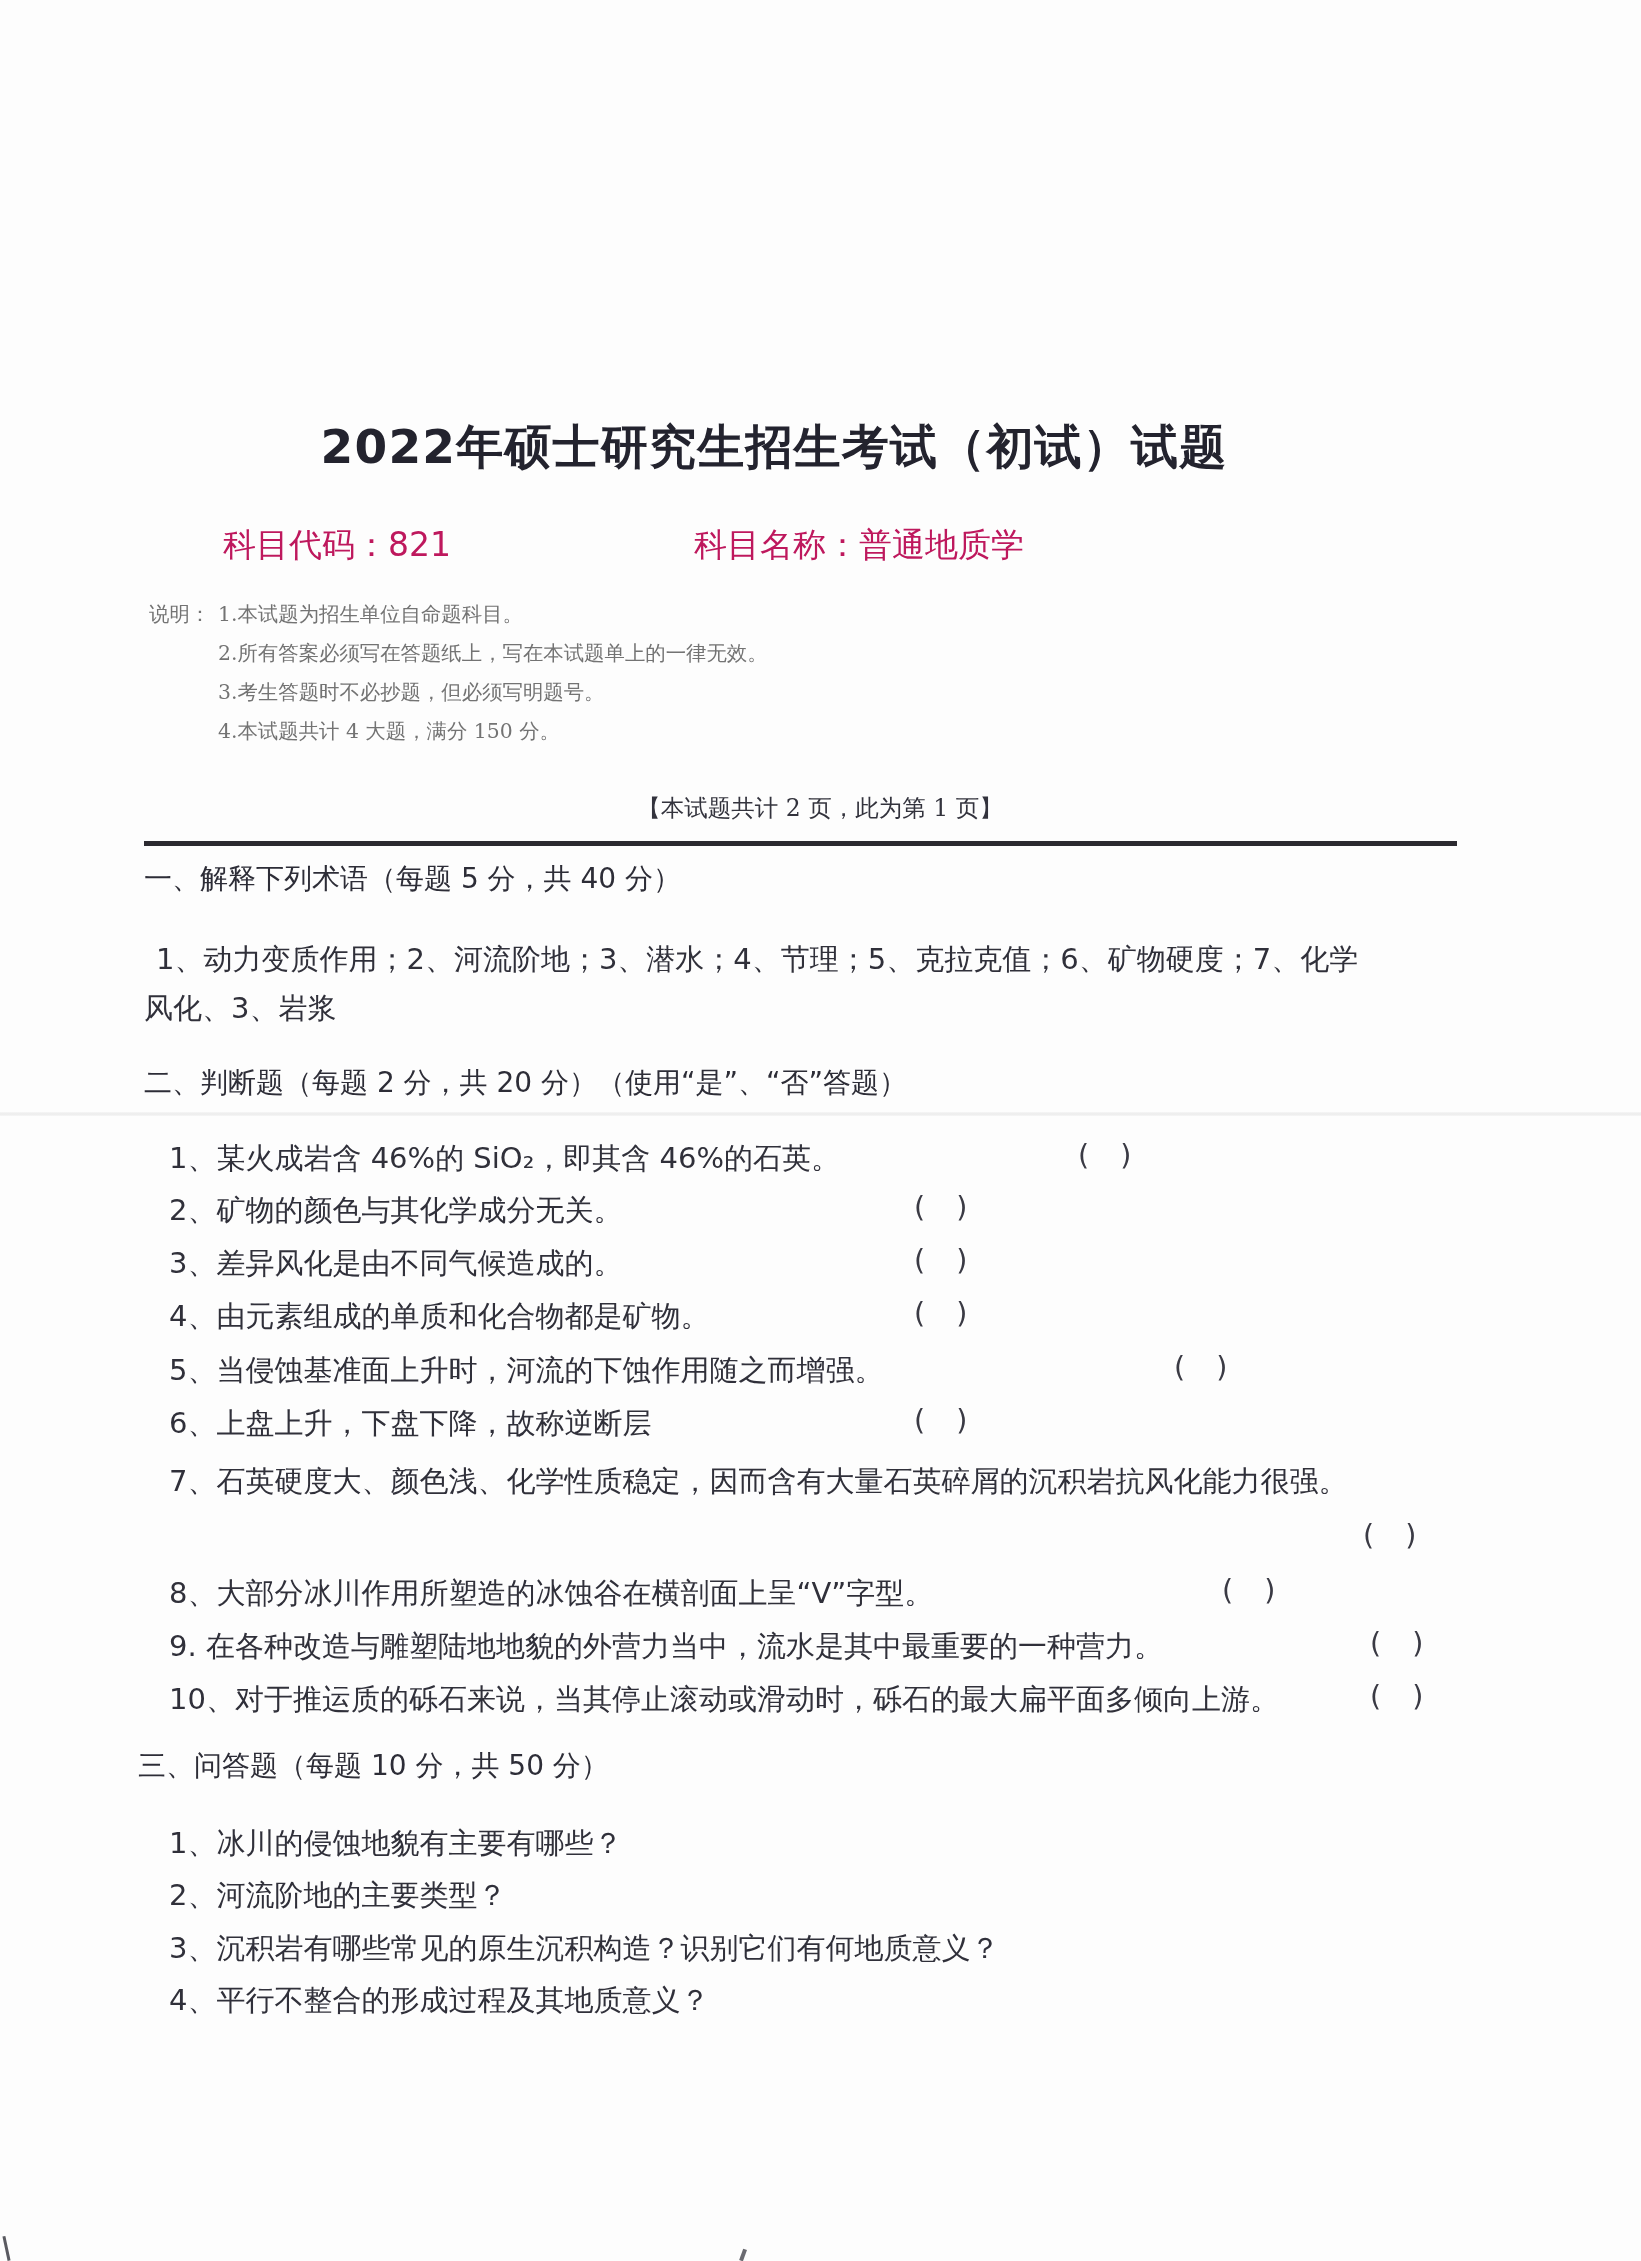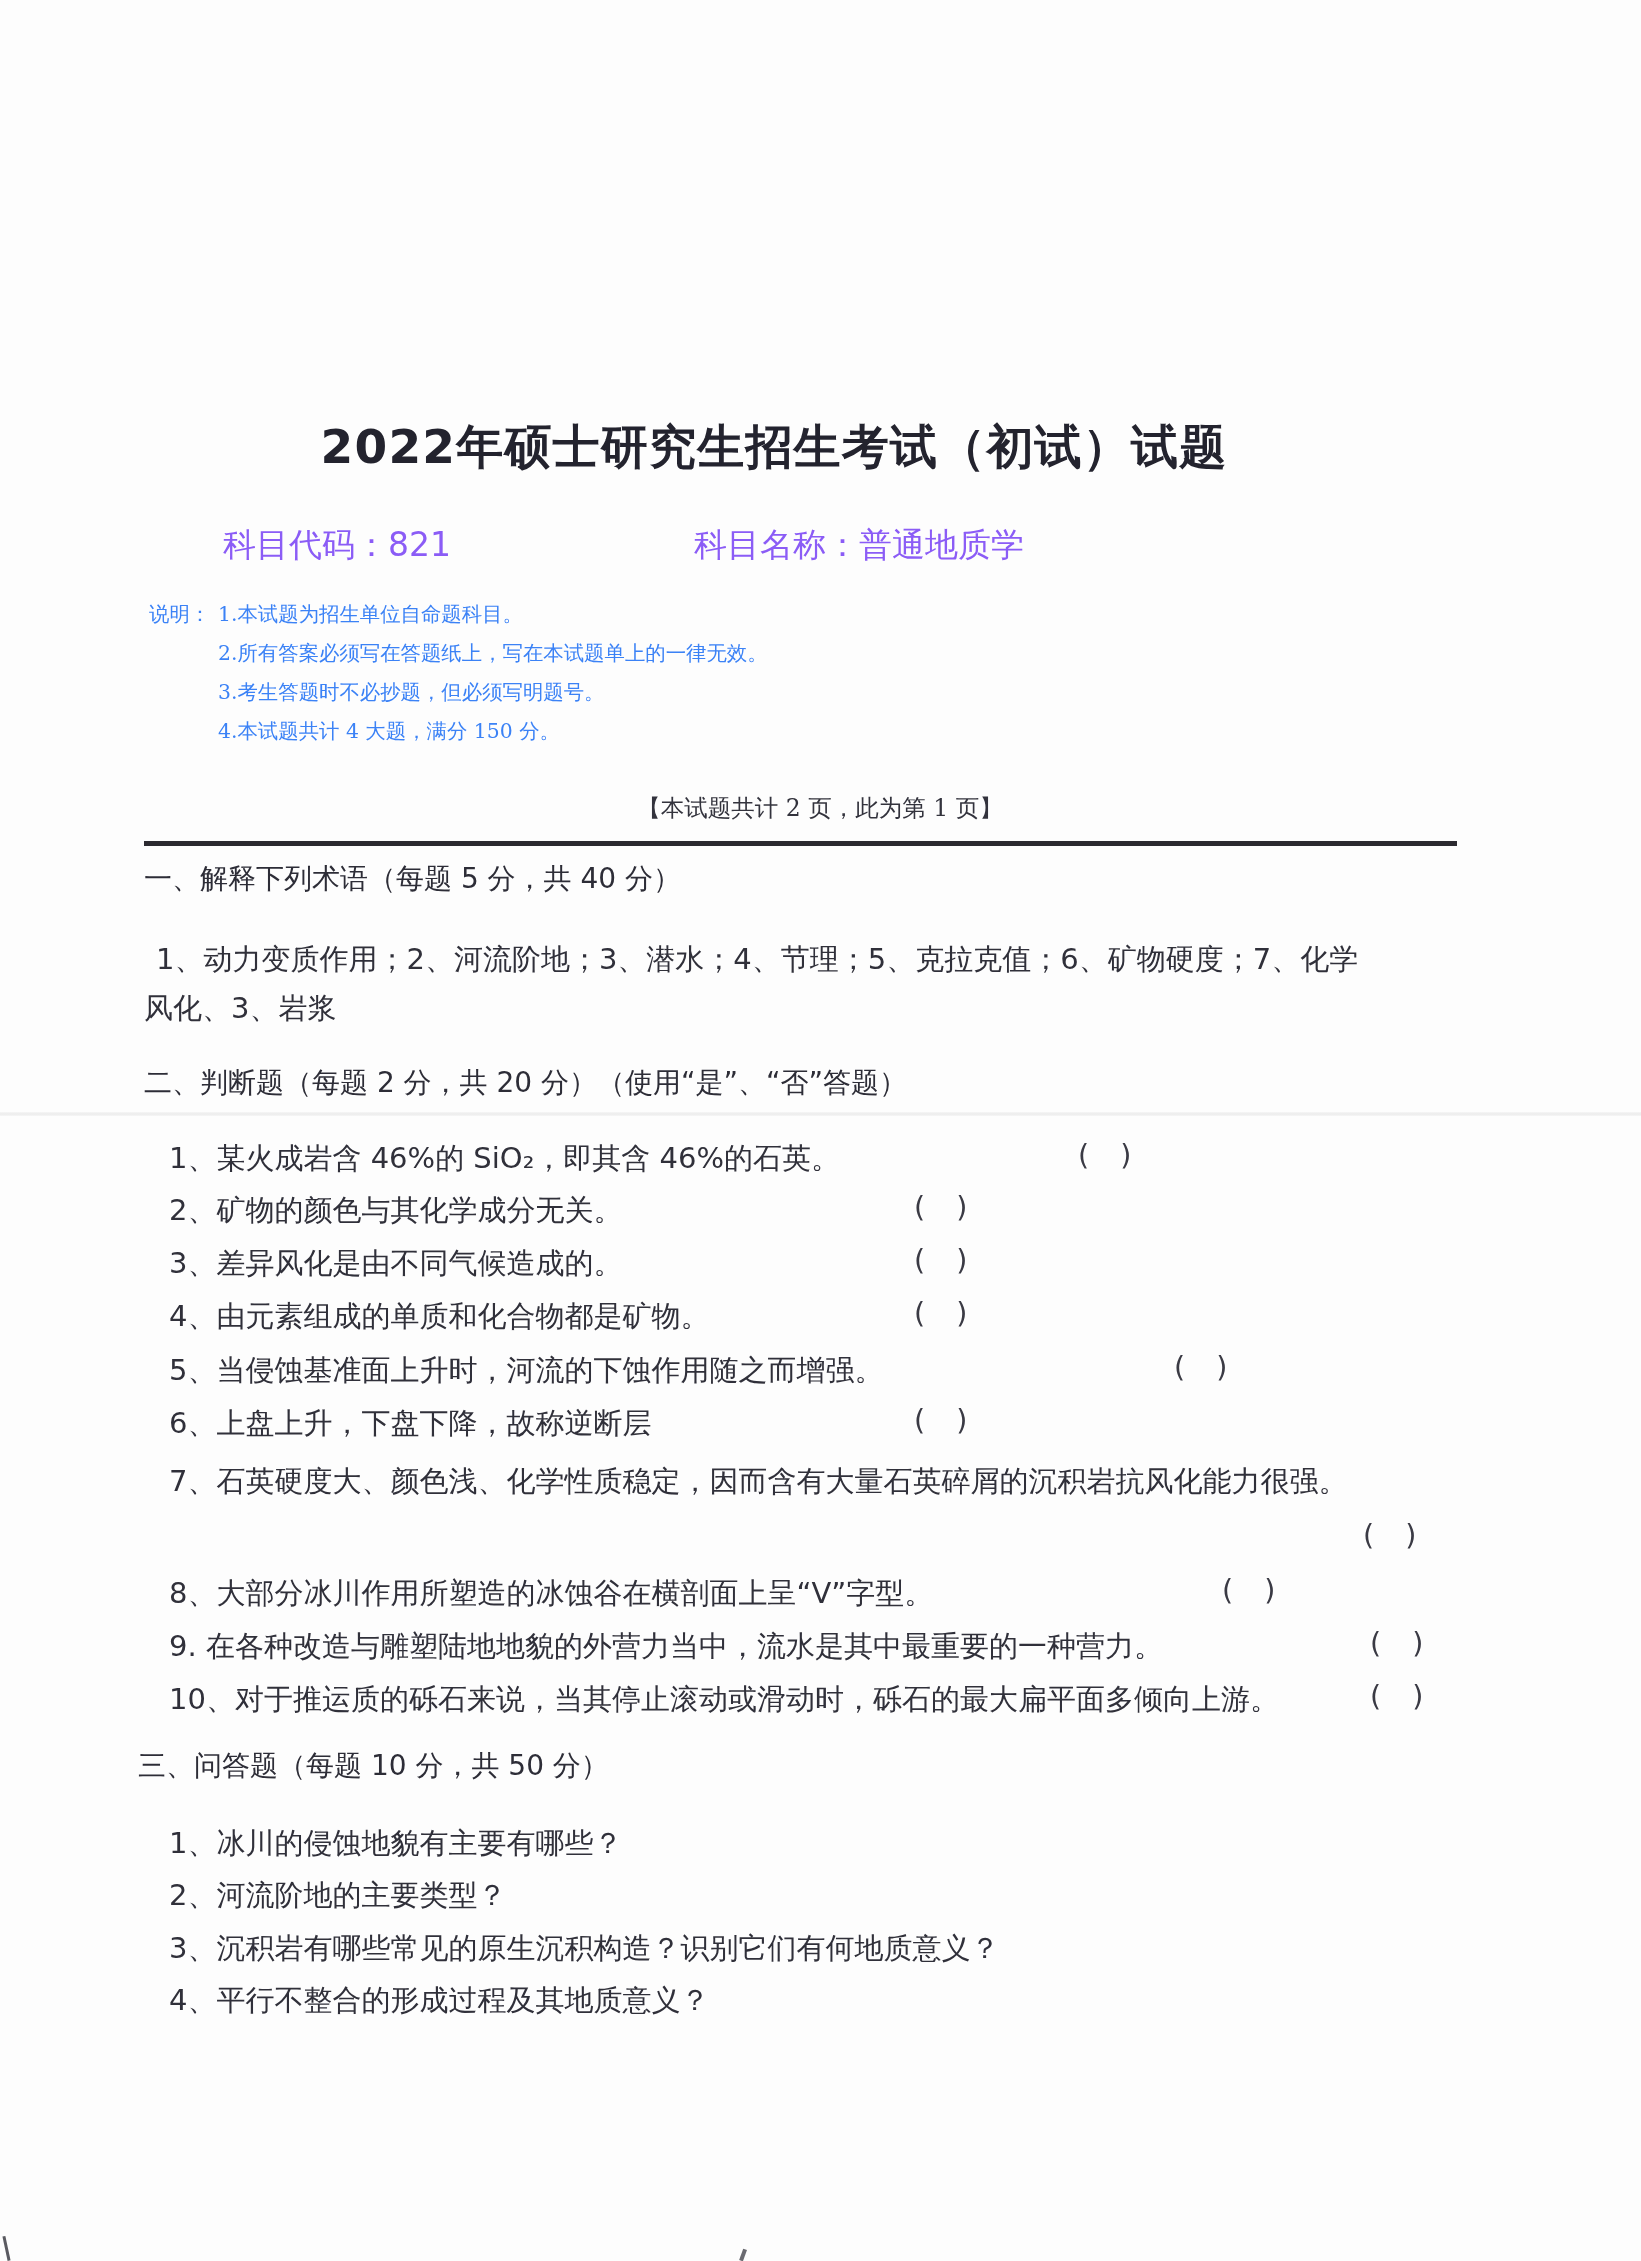--- a/index.html
+++ b/index.html
@@ -12,22 +12,22 @@
   }
   .abs { position: absolute; white-space: nowrap; }
   .fold {
     position: absolute; left: 0; width: 1642px; height: 3.7px;
     background: linear-gradient(#f6f6f6, #ececec, #f6f6f6);
   }
   .title {
     left: 0; width: 1548px; text-align: center; top: 416px;
     font-size: 47px; font-weight: bold; letter-spacing: 1.2px; color: #23232e;
   }
-  .subject { top: 523px; font-size: 33px; color: #8b5cf6; }
-  .note { font-size: 20.4px; color: #3b82f6; font-family: "DejaVu Serif", "Liberation Serif", serif; }
+  .subject { top: 523px; font-size: 33px; color: #be185d; }
+  .note { font-size: 20.4px; color: #737373; font-family: "DejaVu Serif", "Liberation Serif", serif; }
   .pageinfo { top: 792px; left: 0; width: 1640px; text-align: center; font-size: 23.5px; font-family: "DejaVu Serif", "Liberation Serif", serif; color: #33333d; }
   .rule { position: absolute; left: 144px; width: 1313px; top: 841px; height: 5px; background: #2b2a30; }
   .section { font-size: 28px; color: #2d2d37; }
   .line { font-size: 29px; color: #30303a; }
   .bracket { font-size: 28.5px; color: #3a3a44; word-spacing: 22px; }
   .bracket span { display: inline-block; }
   .bracket .gap { width: 31px; }
   .edge-mark { position: absolute; left: 5px; top: 2236px; width: 2.5px; height: 25px; background: #5a5a60; transform: rotate(-12deg); }
   .edge-mark2 { position: absolute; left: 741px; top: 2249px; width: 3.7px; height: 12.4px; background: #6a6a70; transform: rotate(20deg); }
 </style>

